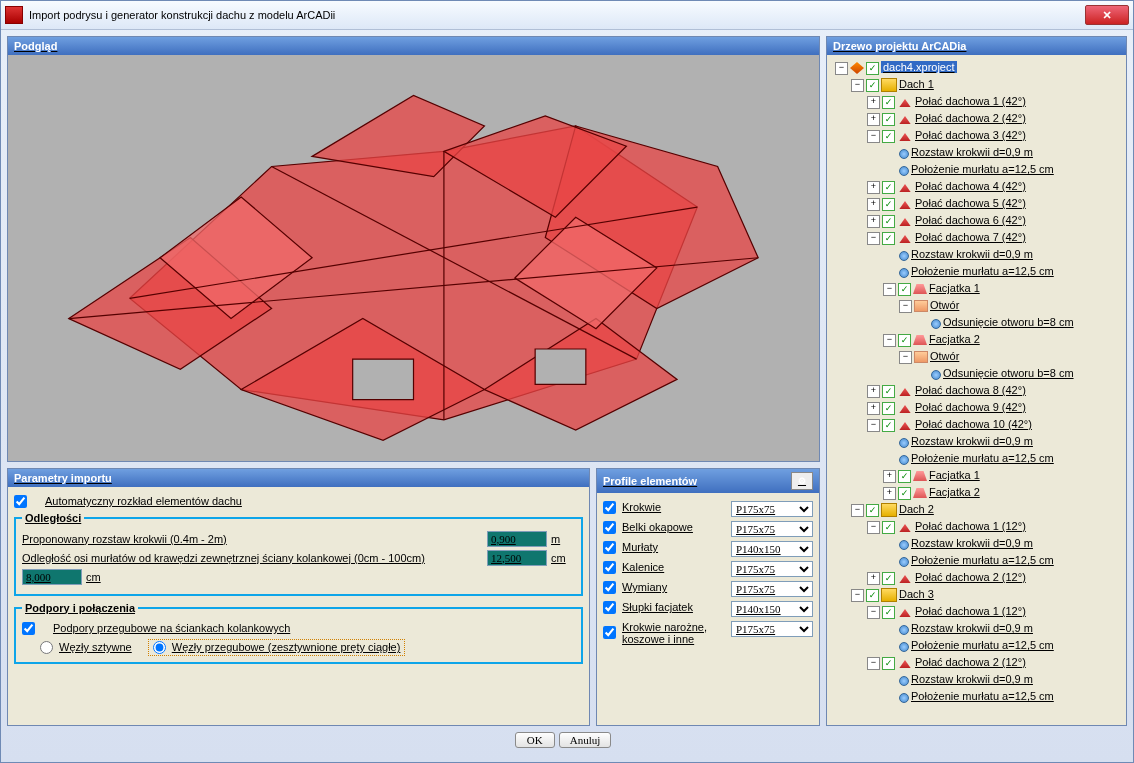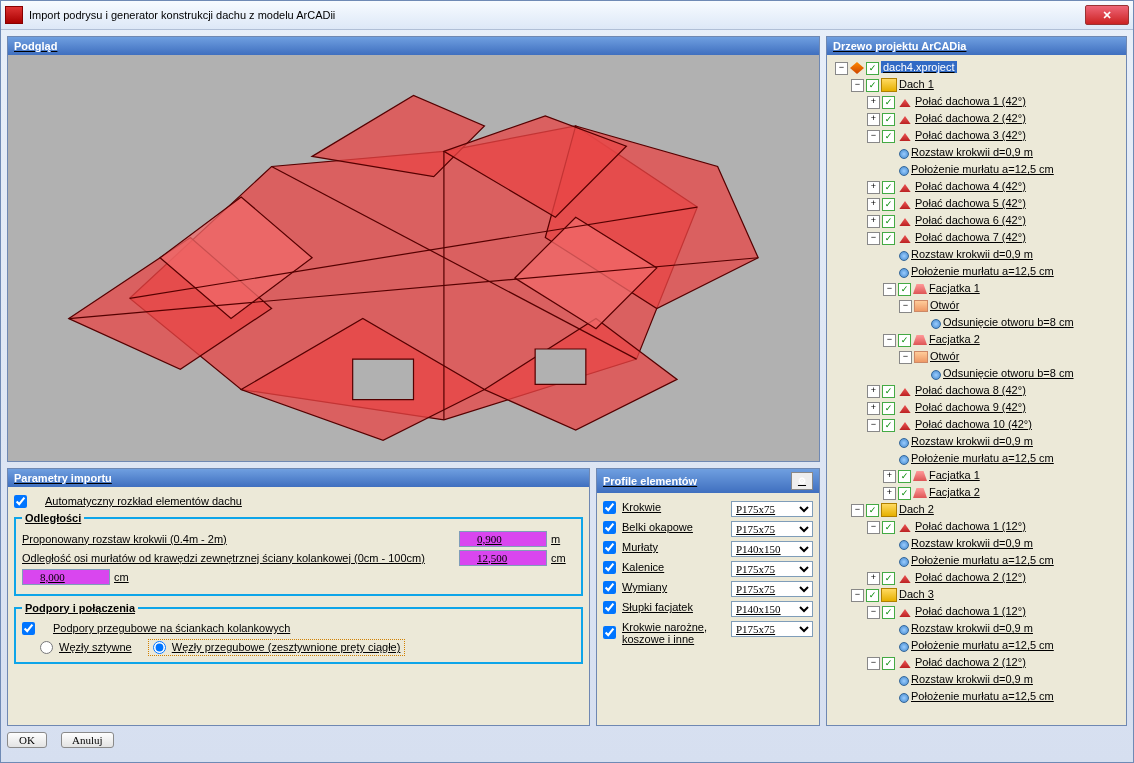--- a/index.html
+++ b/index.html
@@ -21,21 +21,21 @@
   .previewbody { background:#b1b1b1; display:flex; align-items:center; justify-content:center; padding:0;}
   svg.roof { width:100%; height:100%; }
   .bottomrow { display:flex; gap:6px; height:262px; }
   .params { flex:1; }
   .profiles { width:222px; }
   label.row { display:flex; align-items:center; margin:4px 0; gap:16px; }
   fieldset { border:2px solid #0ea5e9; margin:4px 0 6px 0; padding:4px 6px 6px 6px; }
   legend { font-weight:bold; padding:0 3px; }
   .distrow { display:flex; align-items:center; margin:3px 0; }
   .distrow .lbl { flex:1; }
-  .distrow input[type=text] { width:52px; text-align:left; padding:1px 17px; border:1px solid #7f9db9; background:#d946ef; font:11px "Segoe UI"; }
+  .distrow input[type=text] { width:52px; text-align:left; padding:1px 3px; border:1px solid #7f9db9; background:#0f766e; font:11px "Segoe UI"; }
   .distrow .unit { width:24px; margin-left:4px; }
   .radios { display:flex; gap:16px; margin:3px 0 0 18px; align-items:center;}
   .radios label { display:flex; align-items:center; gap:4px;}
   .radios .hl { border:1px dotted #d08000; padding:1px 4px;}
   .profrow { display:flex; align-items:flex-start; margin:4px 0; gap:6px; }
   .profrow .plbl { flex:1; display:flex; align-items:center; gap:4px;}
   .profrow select { width:82px; font:11px "Segoe UI"; border:1px solid #7f9db9; background:#fff;}
   
   .tree { font-size:11px; line-height:17px; }
   .tree ul { list-style:none; margin:0; padding-left:16px; }
@@ -45,21 +45,21 @@
   .noexp { display:inline-block; width:13px;}
   .chkn { display:inline-block; width:11px; height:11px; border:1px solid #4a4; background:#fff; color:#080; font-size:9px; line-height:10px; text-align:center; vertical-align:middle; margin-right:2px;}
   .icon { display:inline-block; width:14px; height:12px; vertical-align:middle; margin-right:2px;}
   .ic-proj { background:linear-gradient(#f80,#c40); clip-path:polygon(50% 0,100% 50%,50% 100%,0 50%);}
   .ic-dach { background:linear-gradient(#ffda60,#e6b000); border:1px solid #b08000;}
   .ic-polac { width:16px; height:8px; background:linear-gradient(#e55,#b22); clip-path:polygon(15% 100%,50% 0,85% 100%); margin-top:2px;}
   .ic-dot { width:8px; height:8px; background:radial-gradient(#9cf,#48c); border-radius:50%; margin-top:2px; margin-left:3px; border:1px solid #369;}
   .ic-fac { width:14px; height:10px; background:linear-gradient(#f99,#d55); clip-path:polygon(0 100%,25% 0,75% 0,100% 100%); border:0;}
   .ic-otw { width:12px; height:10px; background:linear-gradient(#fc9,#e96); border:1px solid #c86;}
   .sel { background:#316ac5; color:#fff; padding:0 2px;}
-  .btnbar { display:flex; gap:14px; justify-content:flex-start; padding:0 8px 6px 0;}
+  .btnbar { display:flex; gap:4px; justify-content:center; padding:0 8px 6px 0;}
   button.dlg { font:11px "Segoe UI"; padding:1px 10px; background:linear-gradient(#fefefe,#e3e3e3); border:1px solid #8a8a8a; border-radius:3px; min-width:40px;}
   input[type=checkbox],input[type=radio]{margin:0 2px 0 0; vertical-align:middle;}
 </style>
 </head>
 <body>
 
 <div class="window">
   <div class="titlebar">
     <div class="ticon"></div>
     <div class="ttext">Import podrysu i generator konstrukcji dachu z modelu ArCADii</div>

